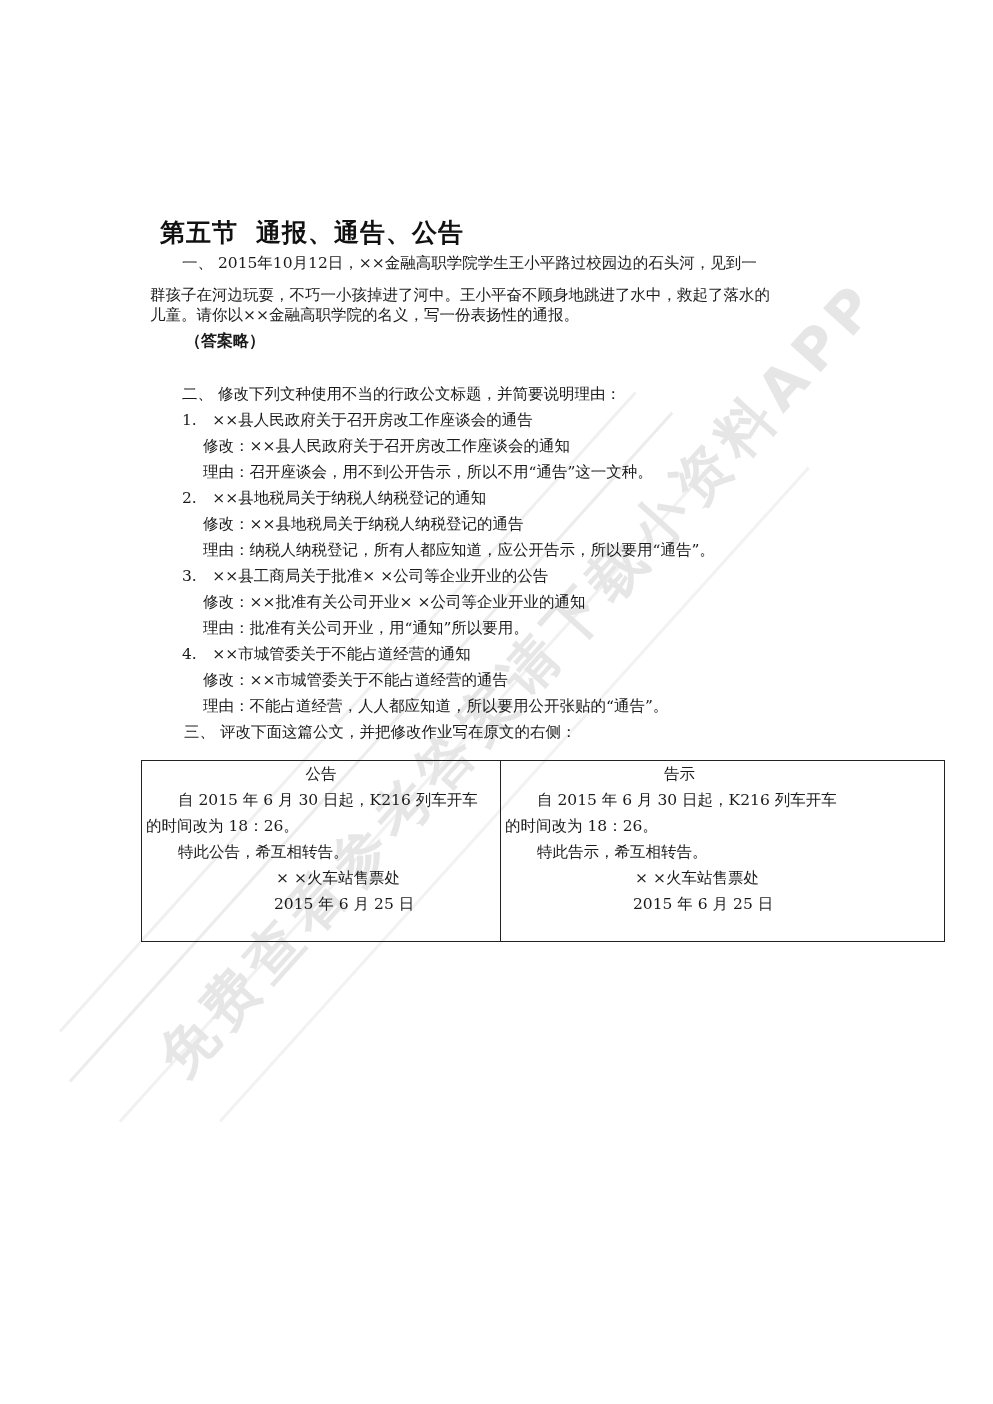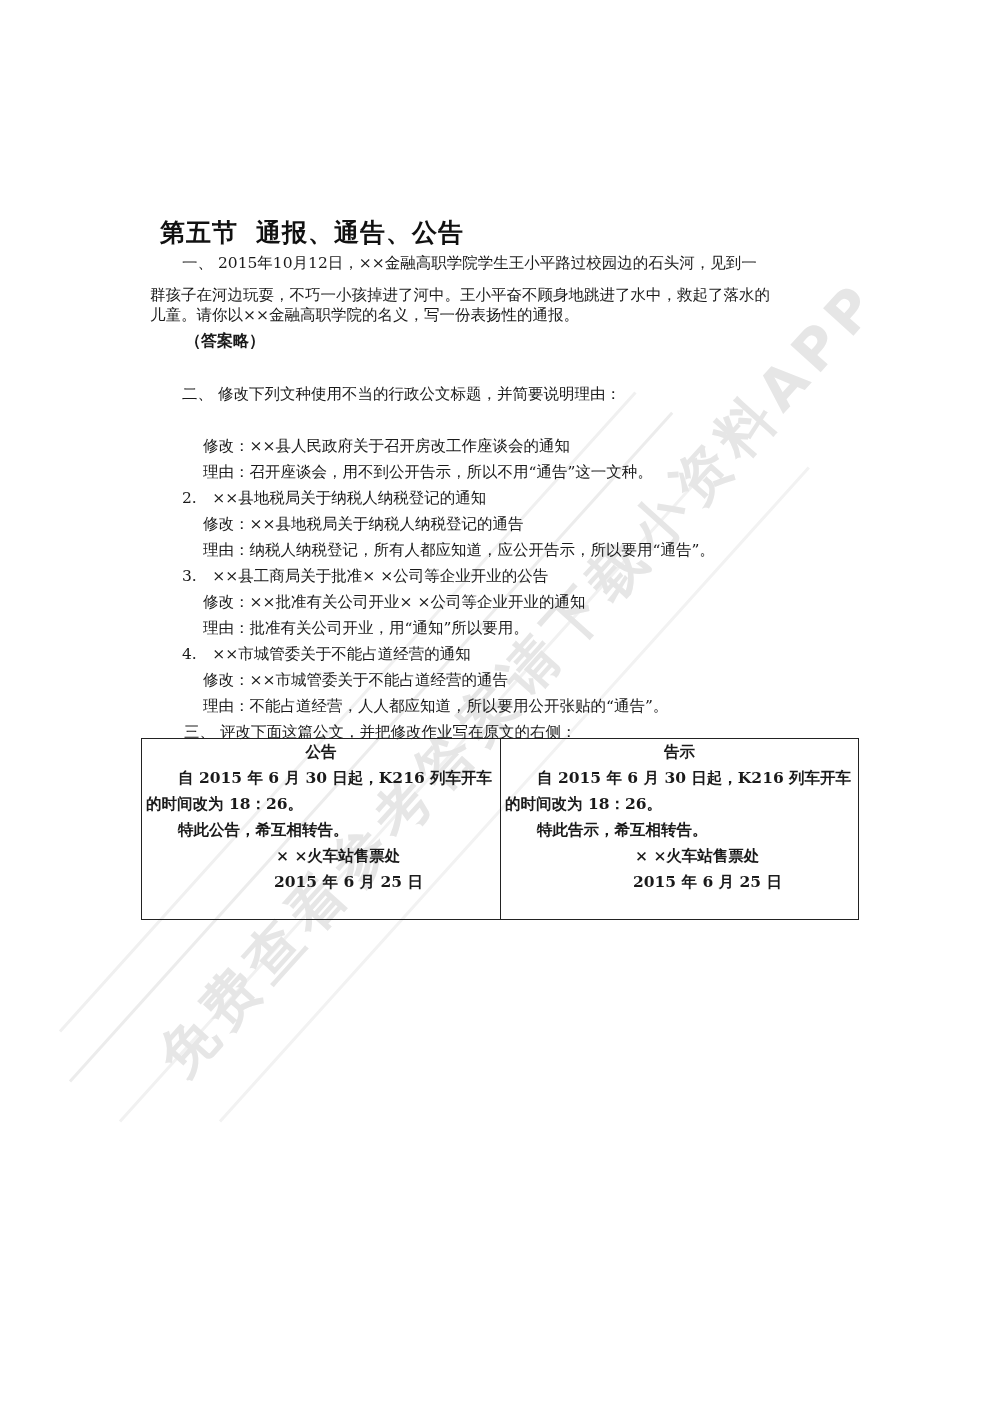--- a/index.html
+++ b/index.html
@@ -72,27 +72,26 @@
   }
   .answer {
     font-family: "DejaVu Sans", sans-serif;
     font-weight: bold;
     font-size: 16px;
     text-align: right;
   }
   .box {
     position: absolute;
     left: 141px;
-    top: 738px;
-    width: 718px;
+    top: 760px;
+    width: 804px;
     height: 182px;
     border: 1.5px solid #222;
     box-sizing: border-box;
     display: flex;
-    font-weight: bold;
   }
   .cell {
     position: relative;
     flex: 0 0 auto;
     box-sizing: border-box;
     font-size: 15.5px;
     line-height: 26px;
     padding: 0 4px;
   }
   .cell.left {
@@ -122,20 +121,21 @@
     <span>第五节</span><span class="gap"></span><span>通报、通告、公告</span>
   </h1>
 
   <p class="line" style="left:182px; top:250px;">一、 2015年10月12日，××金融高职学院学生王小平路过校园边的石头河，见到一</p>
   <p class="line" style="left:150px; top:274px;margin-top:8px;">群孩子在河边玩耍，不巧一小孩掉进了河中。王小平奋不顾身地跳进了水中，救起了落水的</p>
   <p class="line" style="left:150px; top:302px;">儿童。请你以××金融高职学院的名义，写一份表扬性的通报。</p>
   <p class="line answer" style="left:185px; top:328px;">（答案略）</p>
 
   <p class="line" style="left:182px; top:381px;">二、 修改下列文种使用不当的行政公文标题，并简要说明理由：</p>
 
+  <p class="line" style="left:182px; top:407px;">1.　××县人民政府关于召开房改工作座谈会的通告</p>
   <p class="line" style="left:203px; top:433px;">修改：××县人民政府关于召开房改工作座谈会的通知</p>
   <p class="line" style="left:203px; top:459px;">理由：召开座谈会，用不到公开告示，所以不用“通告”这一文种。</p>
 
   <p class="line" style="left:182px; top:485px;">2.　××县地税局关于纳税人纳税登记的通知</p>
   <p class="line" style="left:203px; top:511px;text-align:right;">修改：××县地税局关于纳税人纳税登记的通告</p>
   <p class="line" style="left:203px; top:537px;">理由：纳税人纳税登记，所有人都应知道，应公开告示，所以要用“通告”。</p>
 
   <p class="line" style="left:182px; top:563px;text-align:right;">3.　××县工商局关于批准× ×公司等企业开业的公告</p>
   <p class="line" style="left:203px; top:589px;">修改：××批准有关公司开业× ×公司等企业开业的通知</p>
   <p class="line" style="left:203px; top:615px;">理由：批准有关公司开业，用“通知”所以要用。</p>

